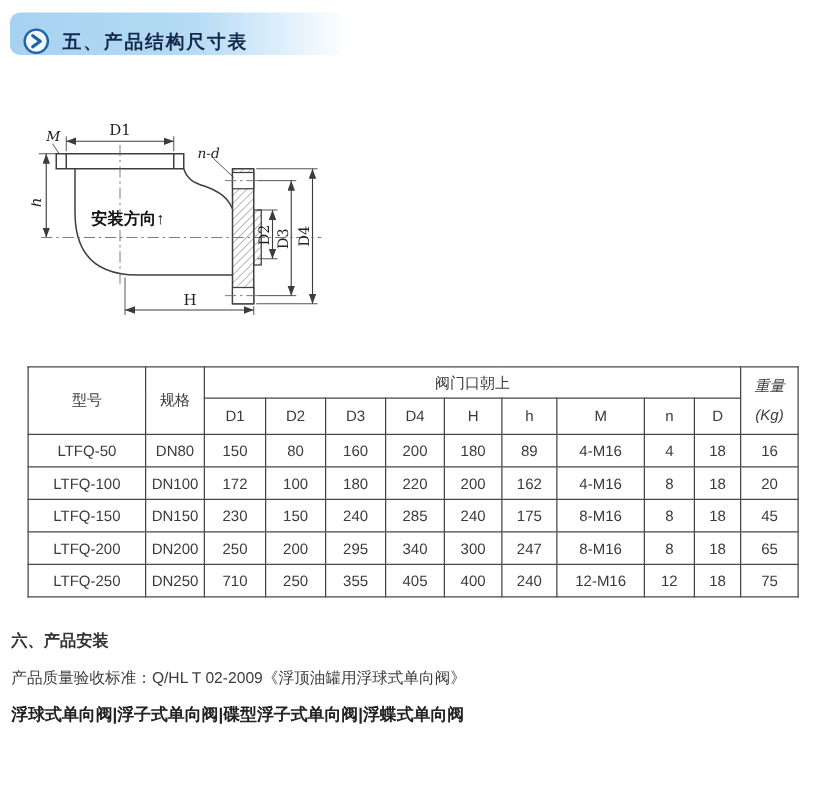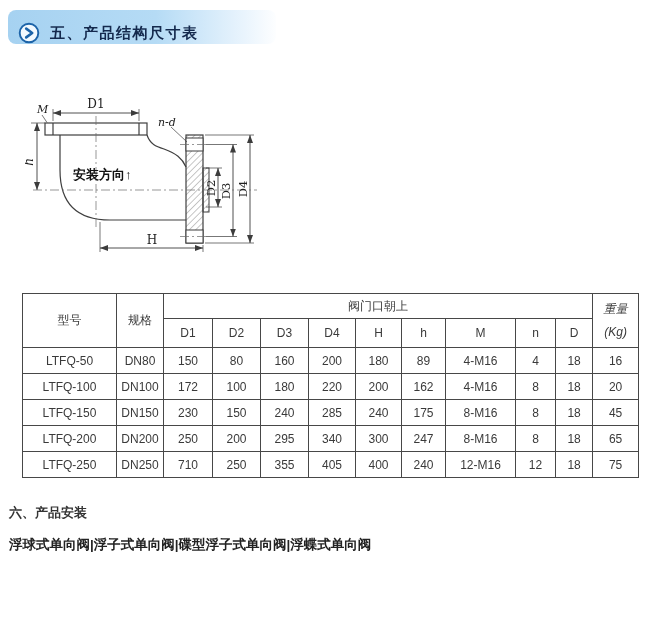--- a/index.html
+++ b/index.html
@@ -231,14 +231,15 @@
         <td>12-M16</td>
         <td>12</td>
         <td>18</td>
         <td>75</td>
       </tr>
     </tbody>
 </table>
 
 <div class="install">
   <h3>六、产品安装</h3>
+  <p>产品质量验收标准：Q/HL T 02-2009《浮顶油罐用浮球式单向阀》</p>
   <div class="keywords">浮球式单向阀|浮子式单向阀|碟型浮子式单向阀|浮蝶式单向阀</div>
 </div>
 
 </body></html>

